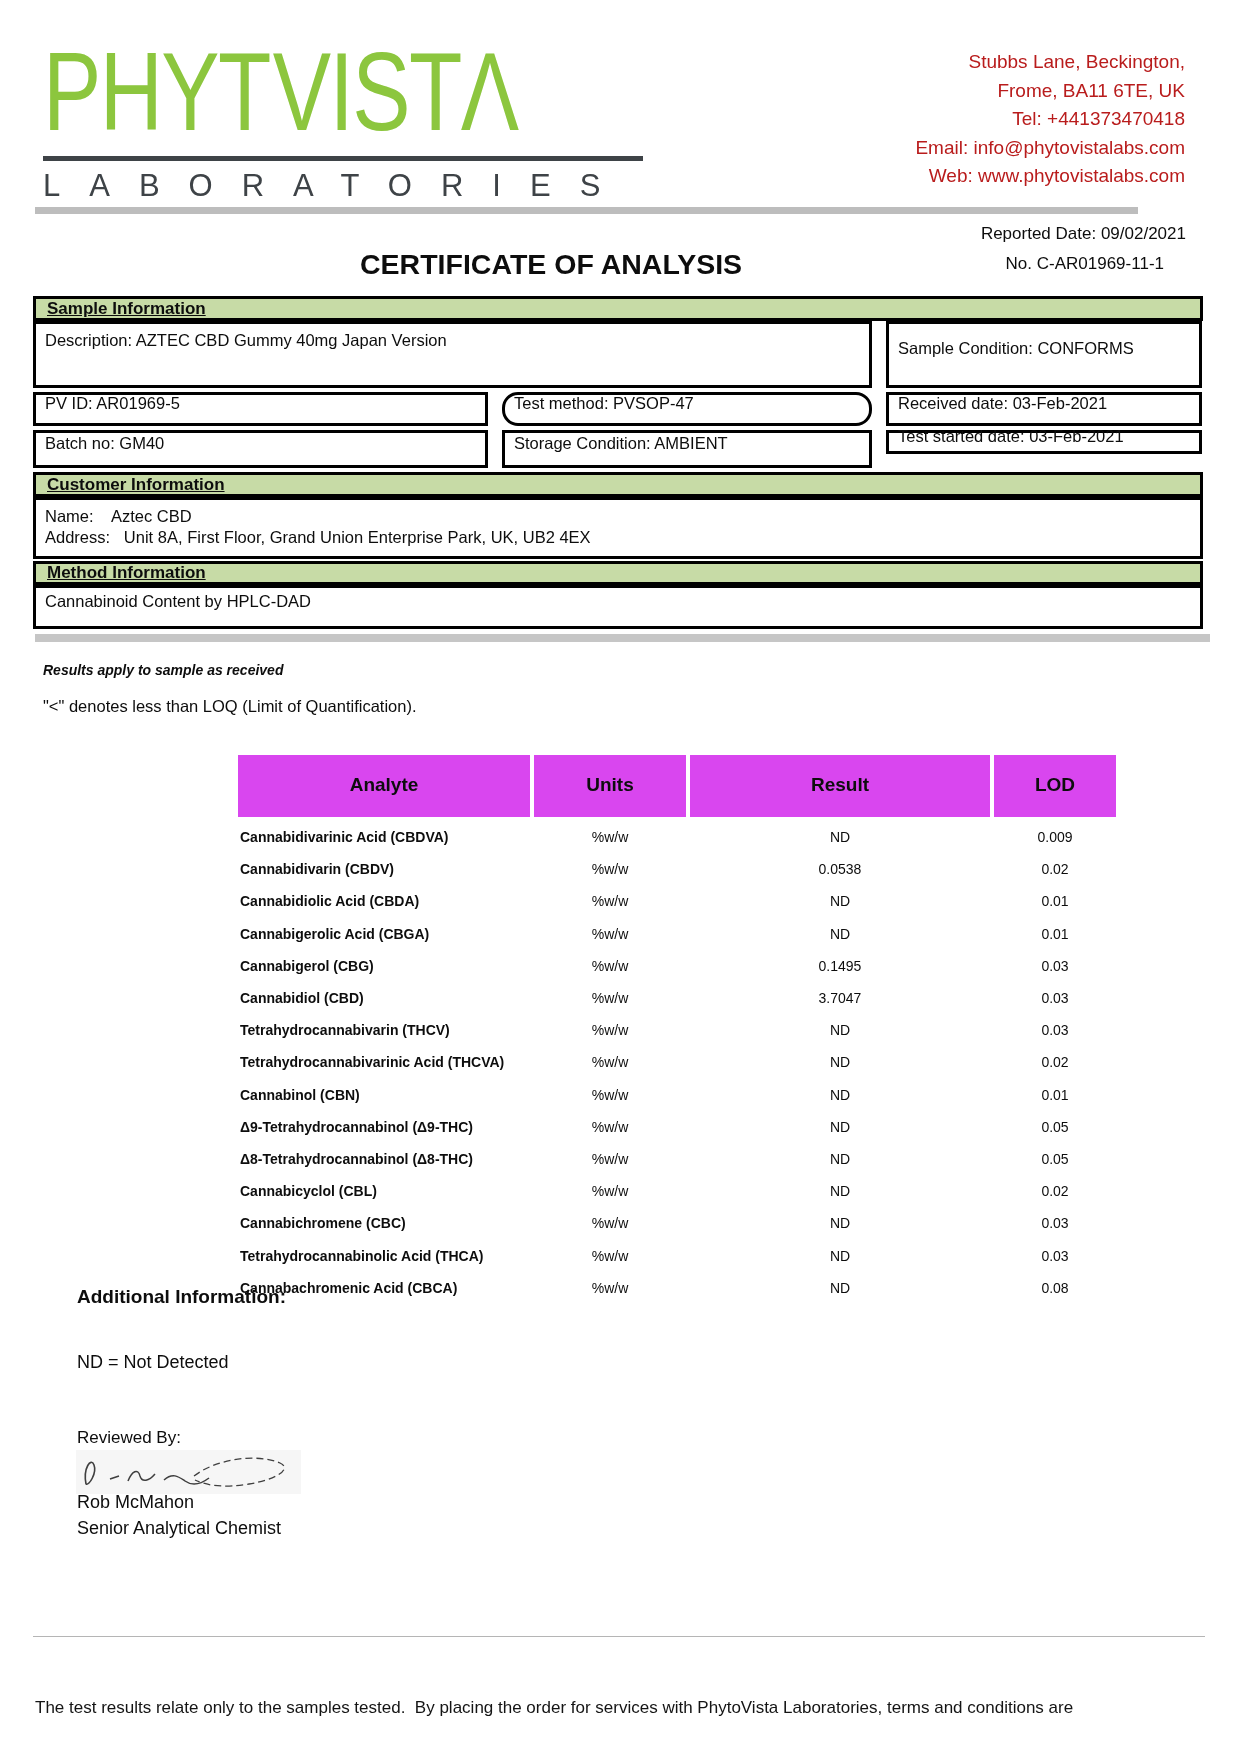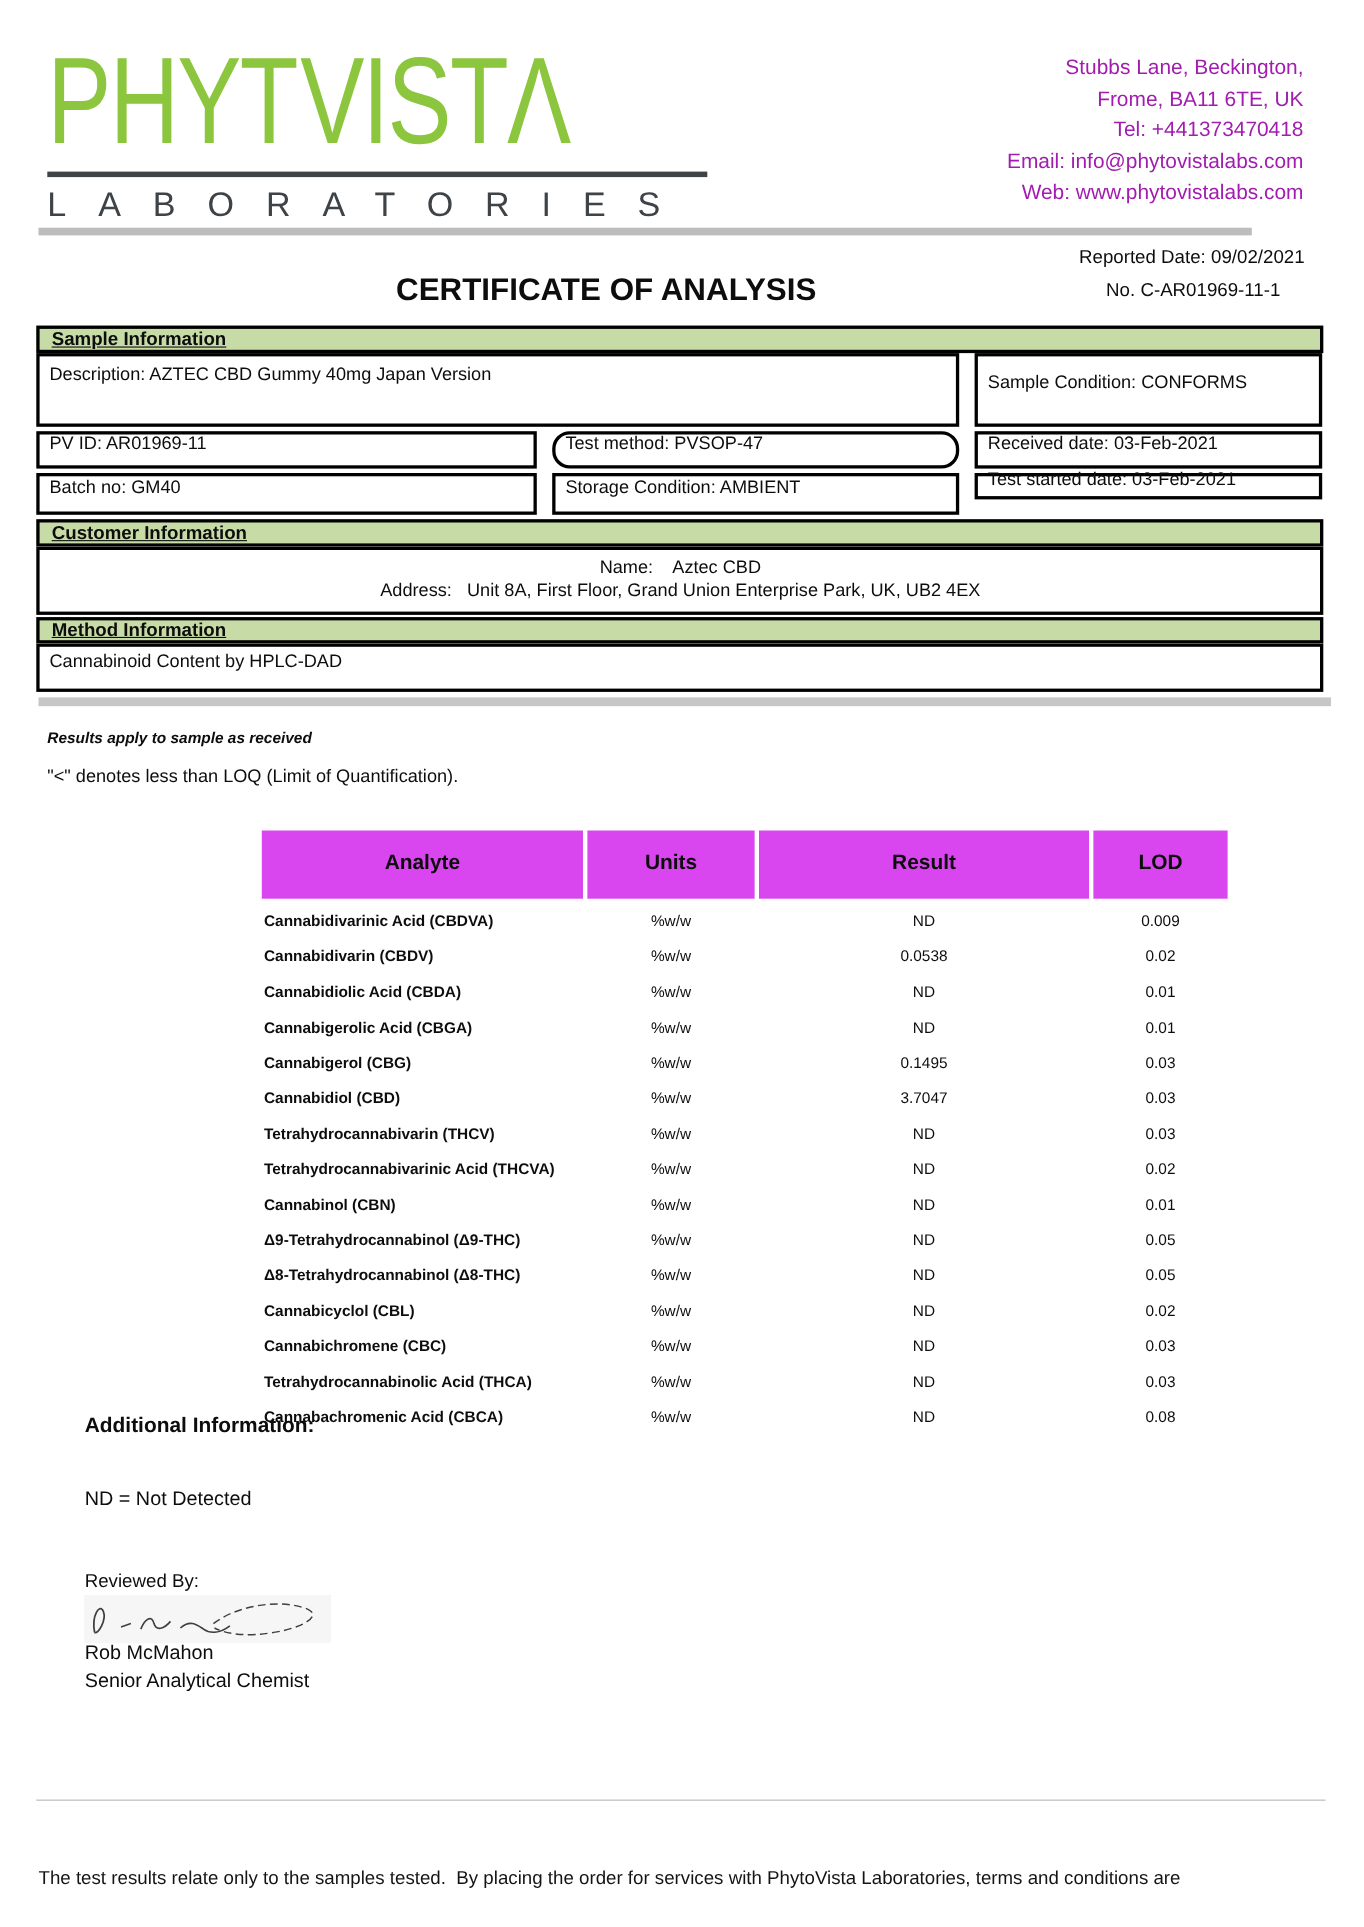--- a/index.html
+++ b/index.html
@@ -10,40 +10,40 @@
   .logo{position:absolute;left:43px;top:34px;width:600px;}
   .logo-word{display:flex;align-items:center;height:116px;line-height:1;
              font-size:112px;font-weight:400;color:#8cc63e;white-space:nowrap;
              transform:scaleX(0.78);transform-origin:left center;letter-spacing:-2px;}
   .logo-word svg{margin:0 2px;}
   .logo-rule{width:600px;height:4.5px;background:#3e4347;margin-top:6px;}
   .logo-sub{margin-top:7px;font-size:31px;color:#3e4347;letter-spacing:29px;white-space:nowrap;}
 
   
   .contact{position:absolute;top:48px;right:55px;width:460px;text-align:right;
-           font-size:19px;line-height:28.5px;color:#a21caf;}
+           font-size:19px;line-height:28.5px;color:#b91c1c;}
 
   
   .shadowbar1{position:absolute;left:35px;top:207px;width:1103px;height:7px;background:#bdbdbd;}
   .reported{position:absolute;top:224px;right:54px;font-size:17px;}
   .doc-title{position:absolute;left:360px;top:248px;font-size:28.5px;font-weight:bold;letter-spacing:0px;}
   .cert-no{position:absolute;top:254px;right:76px;font-size:17px;}
 
   
   .ibox{position:absolute;left:33px;width:1170px;box-sizing:border-box;}
   .gbar{background:#c7dba6;border:3px solid #000;box-sizing:border-box;
         font-size:17px;font-weight:bold;text-decoration:underline;
         padding-left:11px;display:flex;align-items:center;}
   .wcell{background:#fff;border:3px solid #000;box-sizing:border-box;
          font-size:16.5px;white-space:pre-wrap;}
   .grid3{display:grid;grid-template-columns:455px 370px 316px;column-gap:14px;}
   .grid2{display:grid;grid-template-columns:839px 316px;column-gap:14px;}
   .v-top{display:flex;align-items:flex-start;padding:7px 8px 0 9px;}
   .v-mid{display:flex;align-items:center;padding:0 8px 12px 9px;}
-  .v-split{display:flex;flex-direction:column;justify-content:space-between;padding:7px 8px 9px 9px;align-items:center;}
+  .v-split{display:flex;flex-direction:column;justify-content:space-between;padding:7px 8px 9px 9px;}
 
   
   .note1{position:absolute;left:43px;top:662px;font-size:14px;font-weight:bold;font-style:italic;}
   .note2{position:absolute;left:43px;top:697px;font-size:16.5px;white-space:pre-wrap;}
 
   
   .rtable{position:absolute;left:238px;top:755px;width:878px;}
   .r-head{display:grid;grid-template-columns:292px 152px 300px 122px;column-gap:4px;height:62px;}
   .r-head > div{background:#d946ef;display:flex;align-items:center;justify-content:center;
                 padding-bottom:2px;box-sizing:border-box;font-size:19px;font-weight:bold;}
@@ -101,21 +101,21 @@
   <div class="reported">Reported Date: 09/02/2021</div>
   <div class="doc-title">CERTIFICATE OF ANALYSIS</div>
   <div class="cert-no">No. C-AR01969-11-1</div>
 
   <div class="ibox gbar" style="top:296px;height:25px;">Sample Information</div>
   <div class="ibox grid2" style="top:321px;">
     <div class="wcell v-top" style="height:67px;">Description: AZTEC CBD Gummy 40mg Japan Version</div>
     <div class="wcell v-mid" style="height:67px;">Sample Condition: CONFORMS</div>
   </div>
   <div class="ibox grid3" style="top:392px;">
-    <div class="wcell v-mid" style="height:34px;">PV ID: AR01969-11</div>
+    <div class="wcell v-mid" style="height:34px;">PV ID: AR01969-5</div>
     <div class="wcell v-mid" style="height:34px;border-radius:16px;">Test method: PVSOP-47</div>
     <div class="wcell v-mid" style="height:34px;">Received date: 03-Feb-2021</div>
   </div>
   <div class="ibox grid3" style="top:430px;">
     <div class="wcell v-mid" style="height:38px;">Batch no: GM40</div>
     <div class="wcell v-mid" style="height:38px;">Storage Condition: AMBIENT</div>
     <div class="wcell v-mid" style="height:24px;">Test started date: 03-Feb-2021</div>
   </div>
 
   <div class="ibox gbar" style="top:472px;height:25px;">Customer Information</div>

